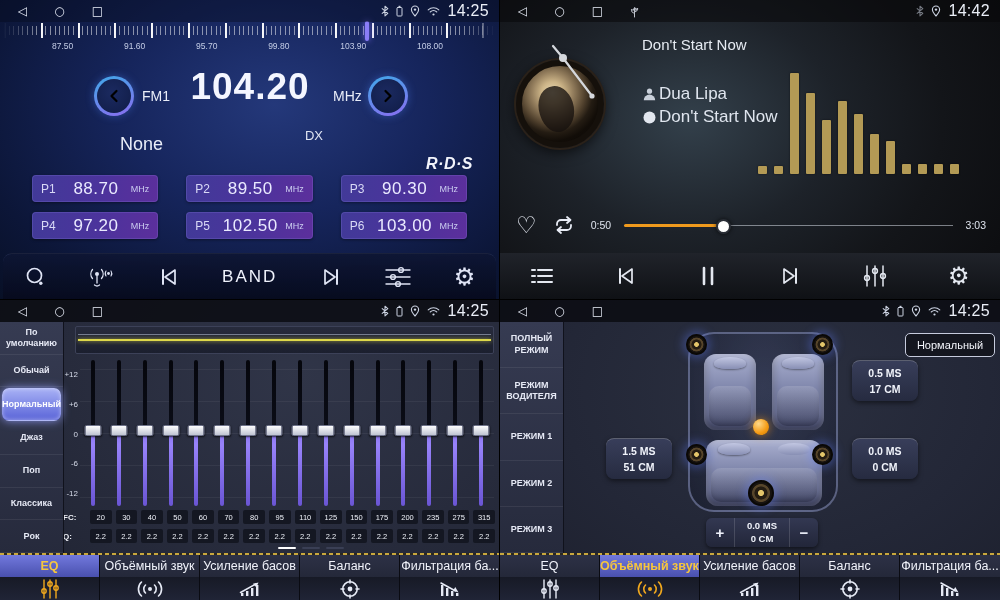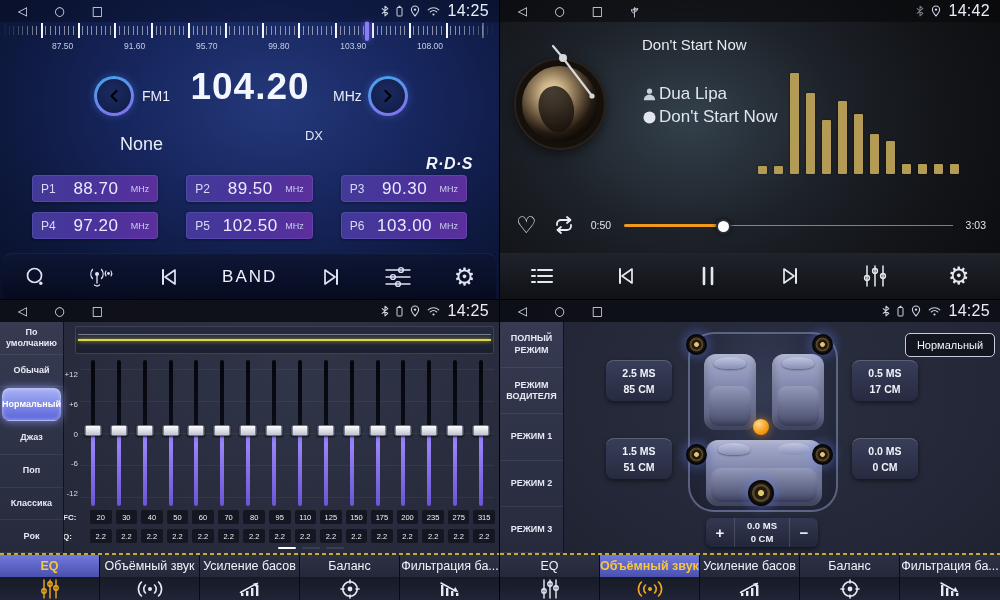--- a/index.html
+++ b/index.html
@@ -683,24 +683,20 @@
           <div class="hr2"></div>
         </div>
     </div>
     <div class="spk" style="left:186px;top:34px"></div>
     <div class="spk" style="left:312px;top:34px"></div>
     <div class="spk" style="left:186px;top:144px"></div>
     <div class="spk" style="left:312px;top:144px"></div>
     <div class="spk big" style="left:248px;top:180px"></div>
     <div class="ball"></div>
 
-    <div class="dbtn" id="d-fl">
-      <span>2.5 MS</span>
-      <span>85 CM</span>
-    </div>
     <div class="dbtn" id="d-fr">
       <span>0.5 MS</span>
       <span>17 CM</span>
     </div>
     <div class="dbtn" id="d-rl">
       <span>1.5 MS</span>
       <span>51 CM</span>
     </div>
     <div class="dbtn" id="d-rr">
       <span>0.0 MS</span>

